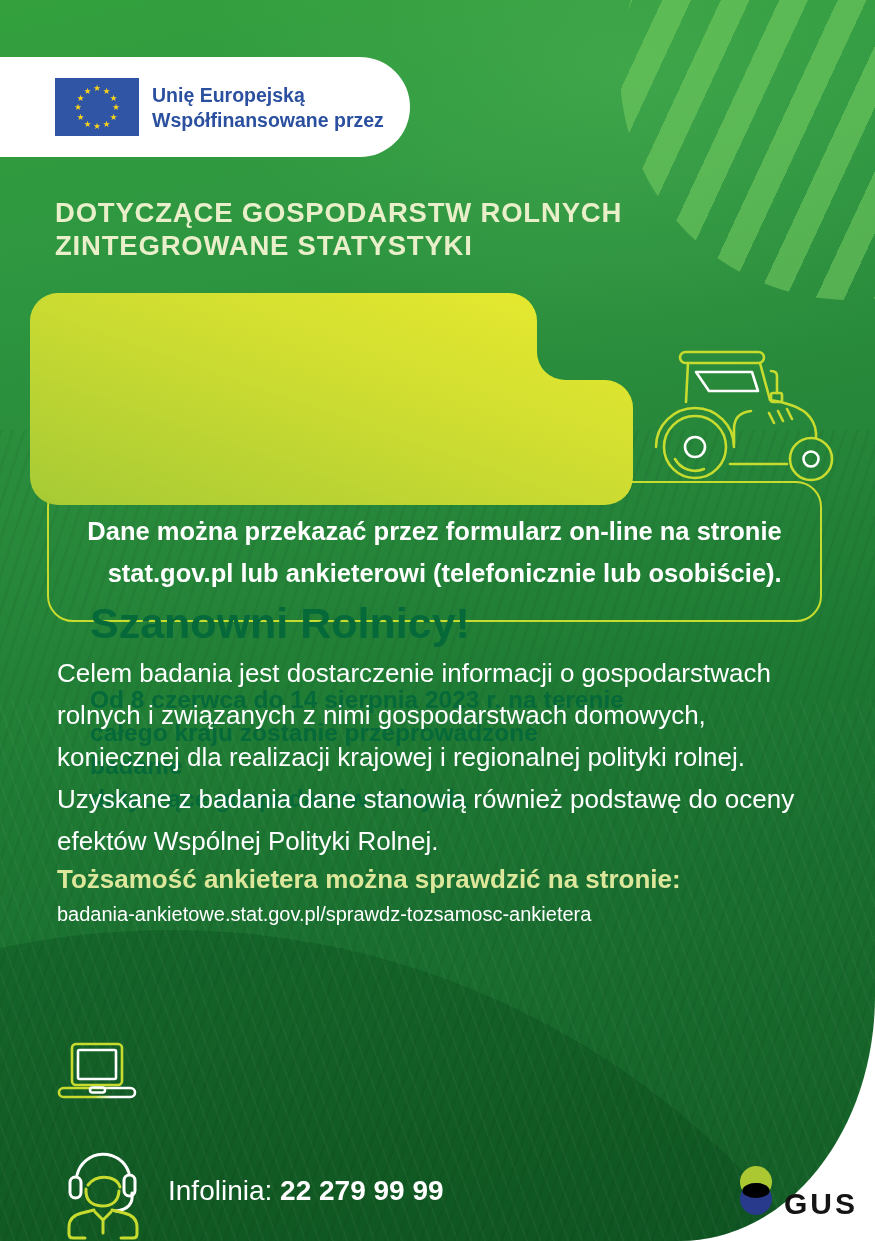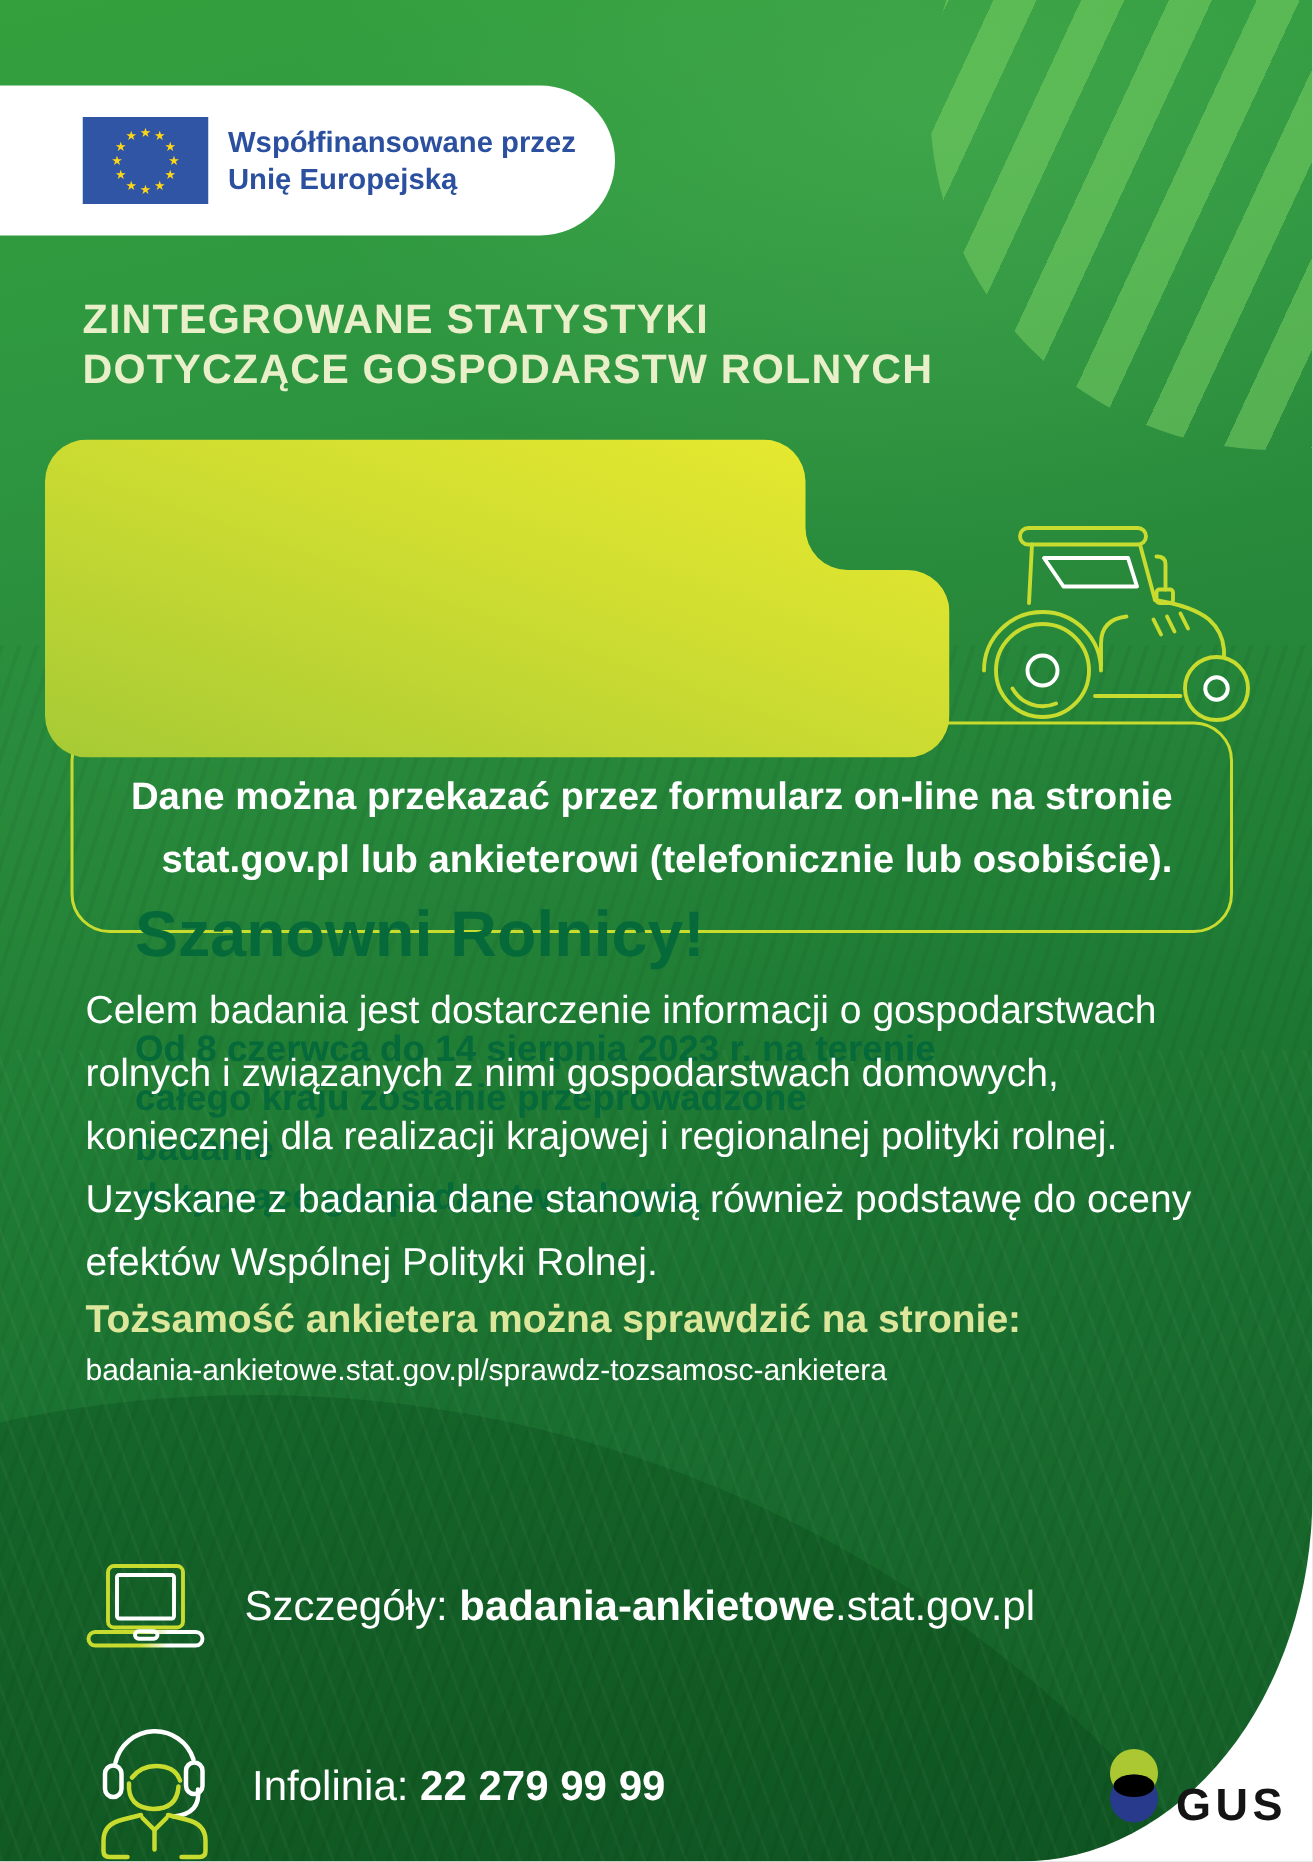--- a/index.html
+++ b/index.html
@@ -107,28 +107,28 @@
             <text x="51.5" y="48.5">★</text>
           <text x="42" y="51">★</text>
             <text x="32.5" y="48.5">★</text>
           <text x="25.5" y="41.5">★</text>
             <text x="23" y="32">★</text>
           <text x="25.5" y="22.5">★</text>
             <text x="32.5" y="15.5">★</text>
         </g>
       </svg>
       <div class="eu-text">
+        <div>Unię Europejską</div>
         <div>Współfinansowane przez</div>
-        <div>Unię Europejską</div>
       </div>
     </div>
 
     <div class="main-title">
+      <div>DOTYCZĄCE GOSPODARSTW ROLNYCH</div>
       <div>ZINTEGROWANE STATYSTYKI</div>
-      <div>DOTYCZĄCE GOSPODARSTW ROLNYCH</div>
     </div>
 
     <div class="info-box">
       <div class="info-text">Dane można przekazać przez formularz on-line na stronie
 stat.gov.pl lub ankieterowi (telefonicznie lub osobiście).</div>
     </div>
 
     <div class="highlight">
       <svg width="603" height="212" viewBox="0 0 603 212">
         <defs>
@@ -192,23 +192,20 @@
               <stop offset="1" stop-color="#ffffff"></stop>
           </linearGradient>
         </defs>
         <g fill="none" stroke-width="2.6" stroke-linecap="round" stroke-linejoin="round">
           <rect x="15" y="2" width="50" height="41" rx="4" stroke="#c8db2f"></rect>
           <rect x="21" y="8" width="38" height="29" rx="1.5" stroke="#ffffff"></rect>
           <rect x="2" y="46" width="76" height="9" rx="4.5" stroke="url(#baseGrad)"></rect>
           <rect x="33" y="45.5" width="15" height="5" rx="2.5" stroke="#ffffff"></rect>
         </g>
       </svg>
-      <div>
-        <span>Szczegóły: </span><b>badania-ankietowe</b><span>.stat.gov.pl</span>
-      </div>
     </div>
 
     <div class="row hotline-row">
       <svg width="90" height="100" viewBox="0 0 90 100">
         <g fill="none" stroke="#ffffff" stroke-width="3" stroke-linecap="round" stroke-linejoin="round">
           <path d="M19 34 A27 27 0 0 1 71 32"></path>
           <rect x="12" y="36" width="11" height="21" rx="5.5"></rect>
           <rect x="66" y="34" width="11" height="21" rx="5.5"></rect>
           <path d="M74 52 Q76 68 58 70"></path>
         </g>

